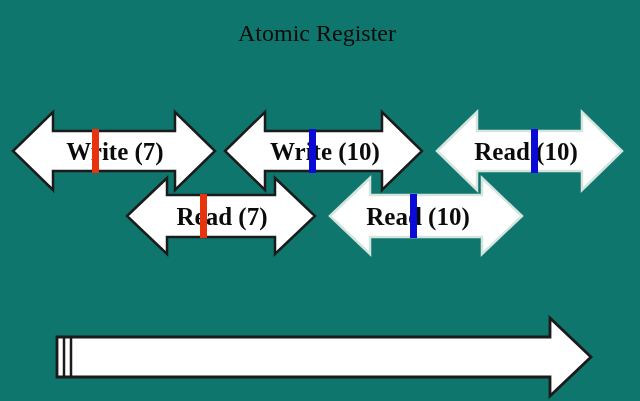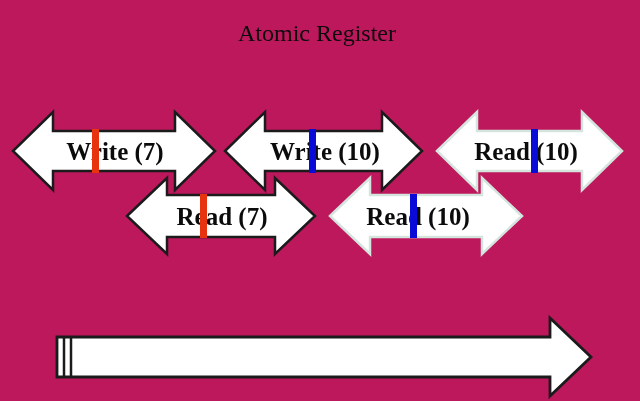--- a/index.html
+++ b/index.html
@@ -4,21 +4,21 @@
 <style>
   html, body {
     margin: 0;
     padding: 0;
     background: #ffffff;
   }
   .stage {
     position: relative;
     width: 640px;
     height: 401px;
-    background: #be185d;
+    background: #0f766e;
     overflow: hidden;
     font-family: "Liberation Serif", serif;
   }
   svg text.op-label {
     font-family: "Liberation Serif", serif;
     font-weight: bold;
     font-size: 25px;
     fill: #0b0b0b;
   }
   svg text.diagram-title {

